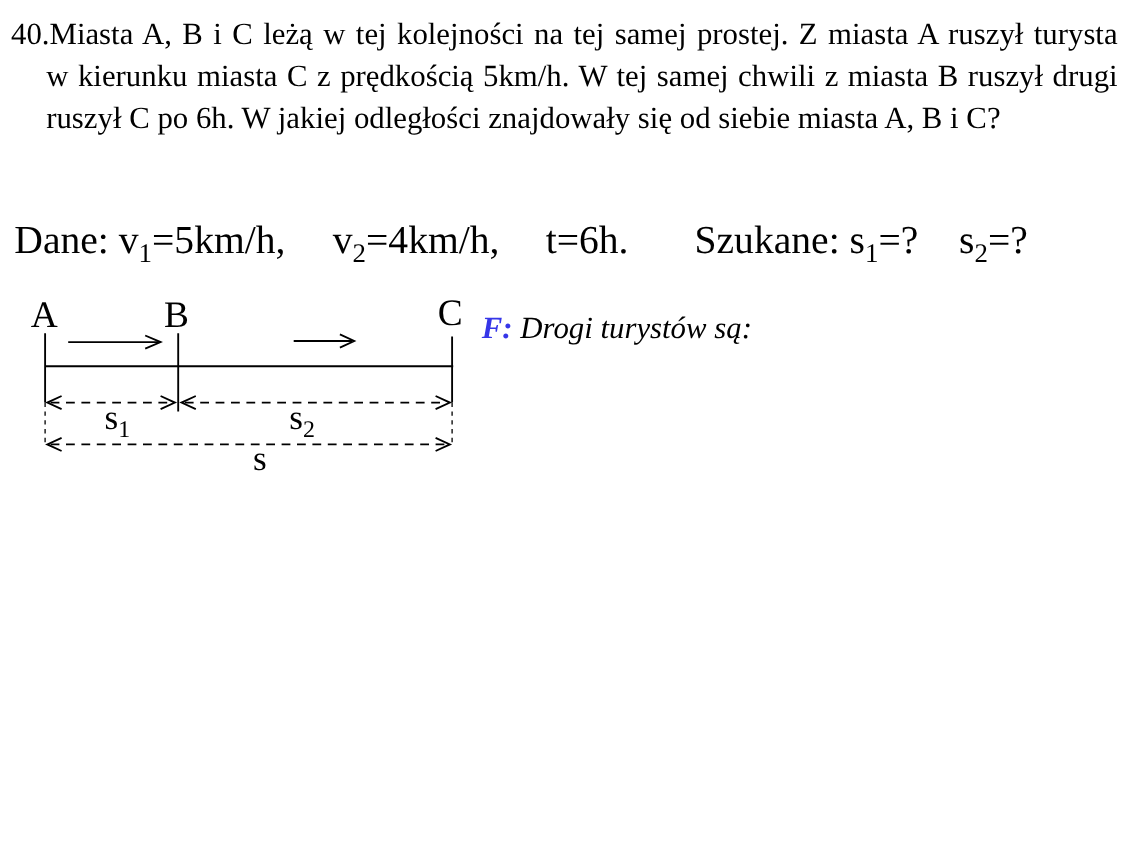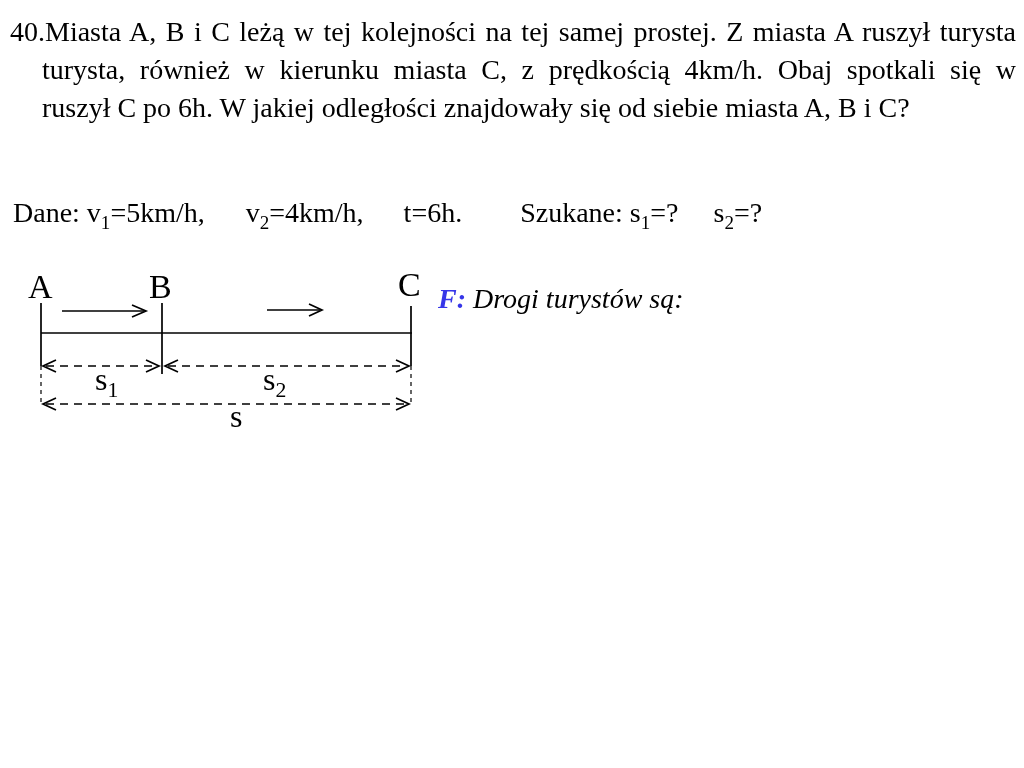--- a/index.html
+++ b/index.html
@@ -22,21 +22,21 @@
     line-height: 38px;
   }
   .pline { white-space: nowrap; }
   .pline.jfull { text-align: justify; text-align-last: justify; }
   .pline.ind { padding-left: 32px; }
 
   
   .dane {
     position: absolute;
     left: 13px; top: 197px;
-    font-size: 28px;
+    font-size: 36px;
     white-space: nowrap;
   }
   .dane sub, .diagram sub {
     font-size: 68%;
     line-height: 0;
   }
   .gap34 { margin-left: 34px; }
   .gap33 { margin-left: 33px; }
   .gap51 { margin-left: 51px; }
   .gap28 { margin-left: 28px; }
@@ -78,21 +78,21 @@
     font-weight: bold;
   }
 </style>
 </head>
 <body>
 
 <div class="slide">
 
   <div class="problem">
     <div class="pline jfull">40.Miasta A, B i C leżą w tej kolejności na tej samej prostej. Z miasta A ruszył turysta</div>
-    <div class="pline jfull ind">turysta, również w kierunku miasta C, z prędkością 4km/h. Obaj spotkali się w</div>
+    <div class="pline jfull ind">w kierunku miasta C z prędkością 5km/h. W tej samej chwili z miasta B ruszył drugi</div>
     <div class="pline ind">ruszył C po 6h. W jakiej odległości znajdowały się od siebie miasta A, B i C?</div>
   </div>
 
   <div class="dane">
     <span>Dane:</span>
     <span>
       <span>v</span><sub>1</sub><span>=5km/h,</span>
     </span>
     <span class="gap34">
       <span>v</span><sub>2</sub><span>=4km/h,</span>

